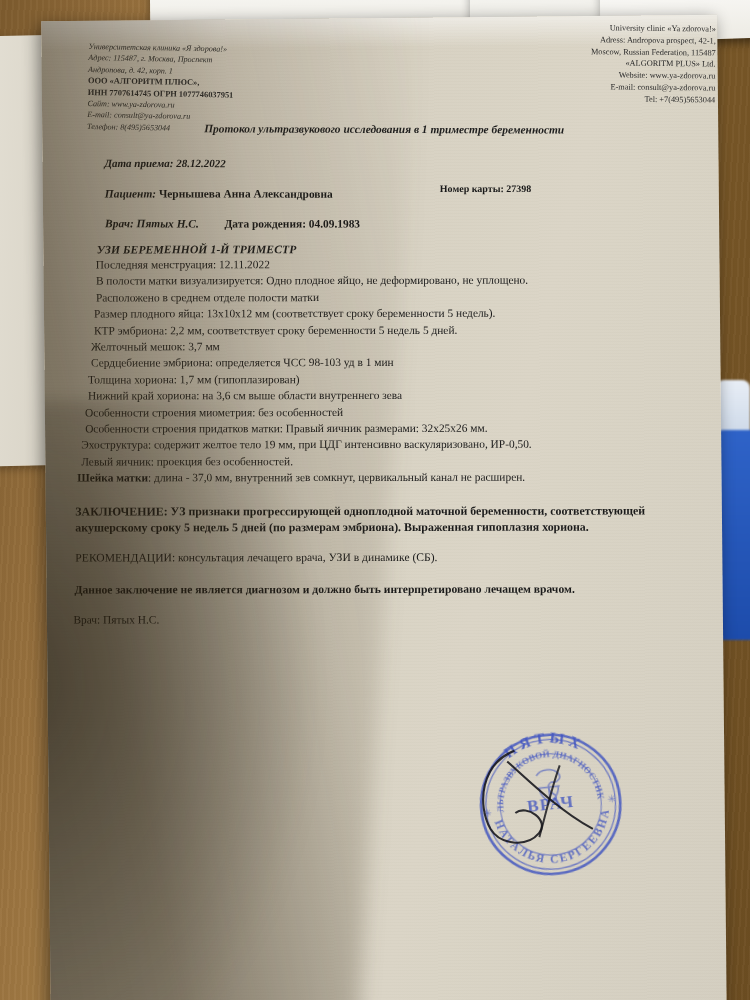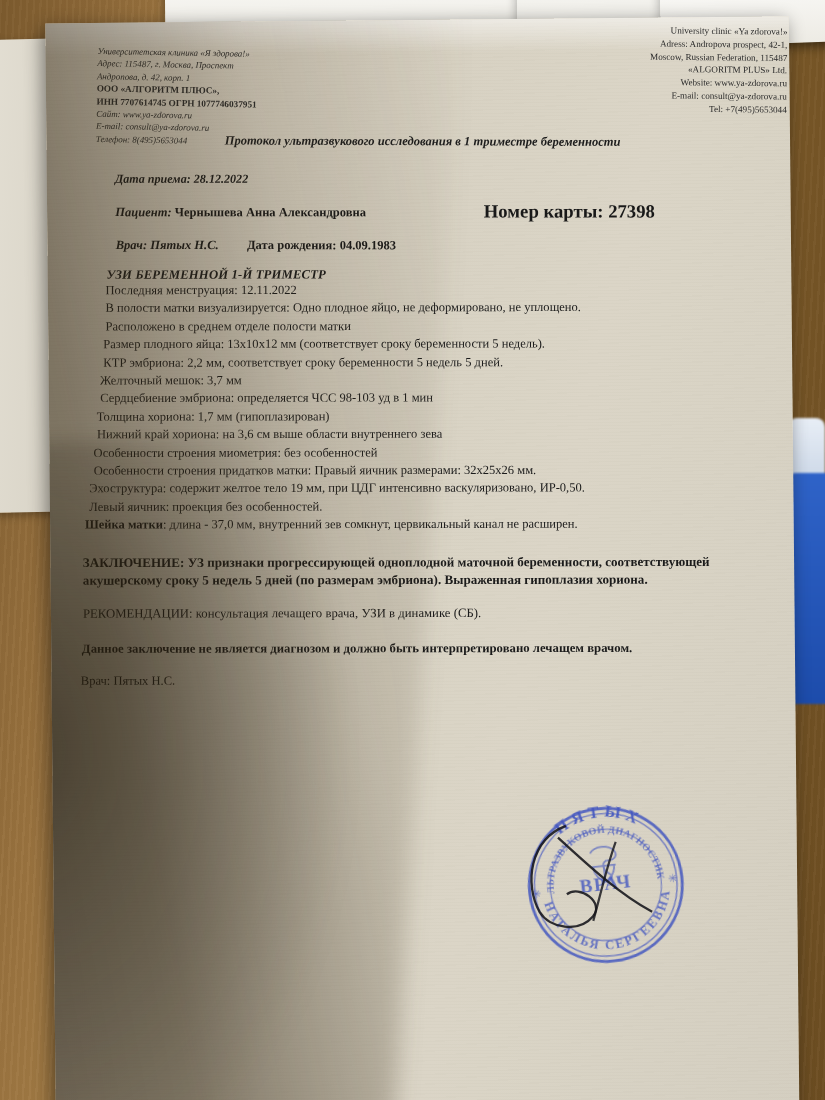--- a/index.html
+++ b/index.html
@@ -130,21 +130,21 @@
     position:absolute;left:62px;top:105px;width:560px;
     text-align:center;font-weight:bold;font-size:11.4px;
     font-style:italic;color:#1d1d1d;
     transform:rotate(.75deg);
   }
 
   .meta{position:absolute;color:#191919;transform:rotate(.6deg);}
   .m1{left:62px;top:137px;font-size:11px;font-weight:bold;font-style:italic;}
   .m2{left:62px;top:168px;font-size:11.4px;font-weight:bold;font-style:italic;}
   .m2 b{font-style:normal;}
-  .m3{left:397px;top:166px;font-size:17px;font-weight:bold;}
+  .m3{left:397px;top:166px;font-size:10px;font-weight:bold;}
   .m4{left:62px;top:198px;font-size:11.4px;font-weight:bold;font-style:italic;}
   .m4 .n{font-style:normal;}
   .m4 .sp{display:inline-block;width:20px;}
 
   
   .body-wrap{
     position:absolute;left:32px;top:225px;width:616px;
     transform:rotate(.45deg);
     color:#1b1b1b;
   }

